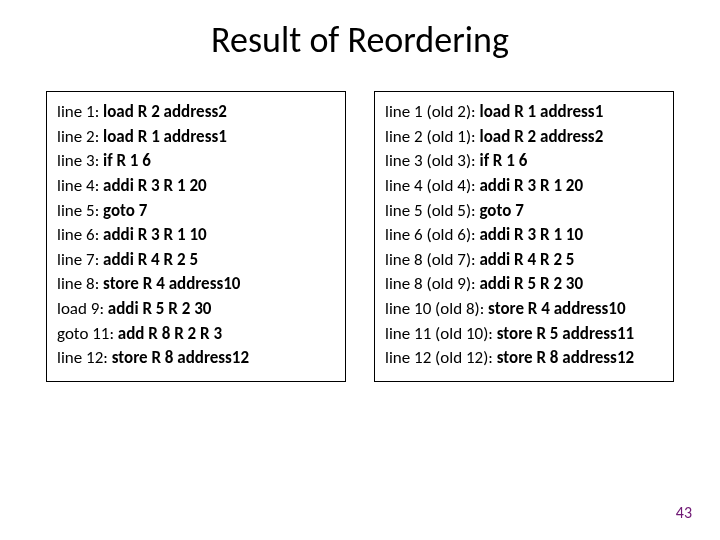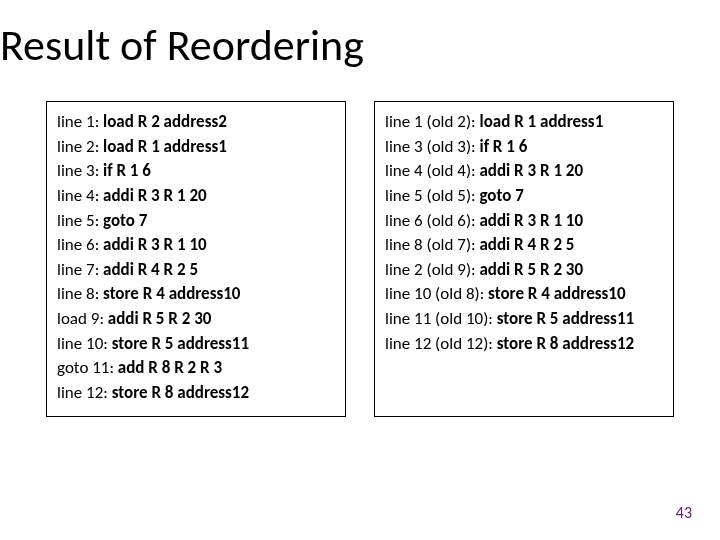--- a/index.html
+++ b/index.html
@@ -6,22 +6,22 @@
     margin: 0;
     padding: 0;
     width: 720px;
     height: 540px;
     background: #fff;
     font-family: Calibri, Arial, sans-serif;
     position: relative;
     box-sizing: border-box;
   }
   .title {
-    text-align: left;
-    font-size: 44px;
+    text-align: center;
+    font-size: 36px;
     font-weight: 400;
     margin-top: 18px;
     margin-bottom: 28px;
     color: #000;
   }
   .columns {
     display: flex;
     justify-content: center;
     gap: 28px;
     padding: 1px 28px;
@@ -58,31 +58,31 @@
   <div class="box" id="left-box">
       <div class="line"><span>line 1: </span><span class="bold">load R 2 address2</span></div>
       <div class="line"><span>line 2: </span><span class="bold">load R 1 address1</span></div>
       <div class="line"><span>line 3: </span><span class="bold">if R 1 6</span></div>
       <div class="line"><span>line 4: </span><span class="bold">addi R 3 R 1 20</span></div>
       <div class="line"><span>line 5: </span><span class="bold">goto 7</span></div>
       <div class="line"><span>line 6: </span><span class="bold">addi R 3 R 1 10</span></div>
       <div class="line"><span>line 7: </span><span class="bold">addi R 4 R 2 5</span></div>
       <div class="line"><span>line 8: </span><span class="bold">store R 4 address10</span></div>
       <div class="line"><span>load 9: </span><span class="bold">addi R 5 R 2 30</span></div>
-      <div class="line"><span>line 10: </span><span class="bold">store R 5 address11</span></div>
       <div class="line"><span>goto 11: </span><span class="bold">add R 8 R 2 R 3</span></div>
       <div class="line"><span>line 12: </span><span class="bold">store R 8 address12</span></div>
     </div>
   <div class="box" id="right-box">
       <div class="line"><span>line 1 (old 2): </span><span class="bold">load R 1 address1</span></div>
+      <div class="line"><span>line 2 (old 1): </span><span class="bold">load R 2 address2</span></div>
       <div class="line"><span>line 3 (old 3): </span><span class="bold">if R 1 6</span></div>
       <div class="line"><span>line 4 (old 4): </span><span class="bold">addi R 3 R 1 20</span></div>
       <div class="line"><span>line 5 (old 5): </span><span class="bold">goto 7</span></div>
       <div class="line"><span>line 6 (old 6): </span><span class="bold">addi R 3 R 1 10</span></div>
       <div class="line"><span>line 8 (old 7): </span><span class="bold">addi R 4 R 2 5</span></div>
-      <div class="line"><span>line 2 (old 9): </span><span class="bold">addi R 5 R 2 30</span></div>
+      <div class="line"><span>line 8 (old 9): </span><span class="bold">addi R 5 R 2 30</span></div>
       <div class="line"><span>line 10 (old 8): </span><span class="bold">store R 4 address10</span></div>
       <div class="line"><span>line 11 (old 10): </span><span class="bold">store R 5 address11</span></div>
       <div class="line"><span>line 12 (old 12): </span><span class="bold">store R 8 address12</span></div>
     </div>
 </div>
 
 <div class="page-num">43</div>
 
 </body></html>

